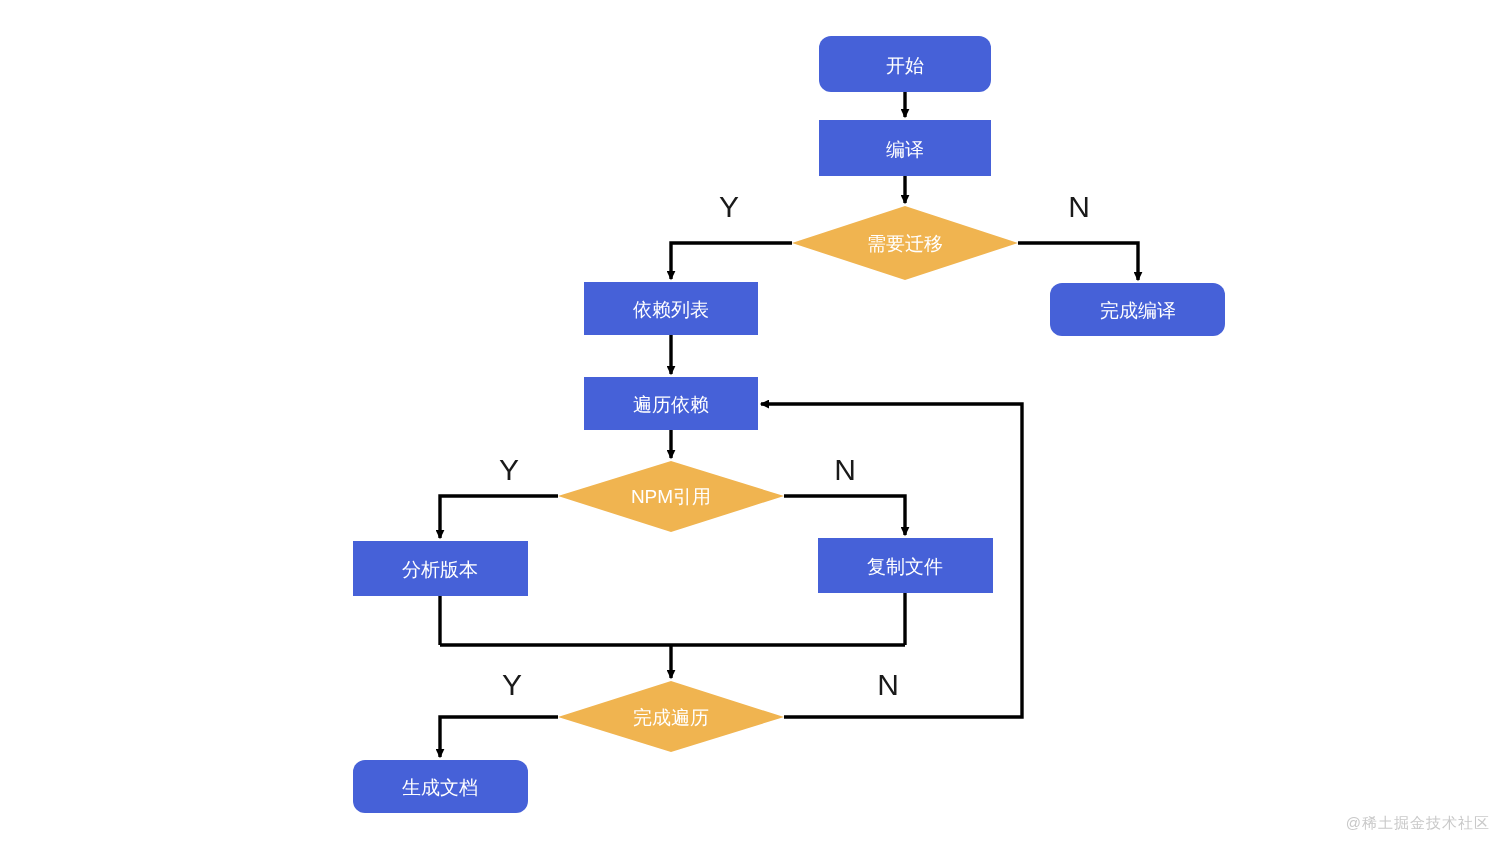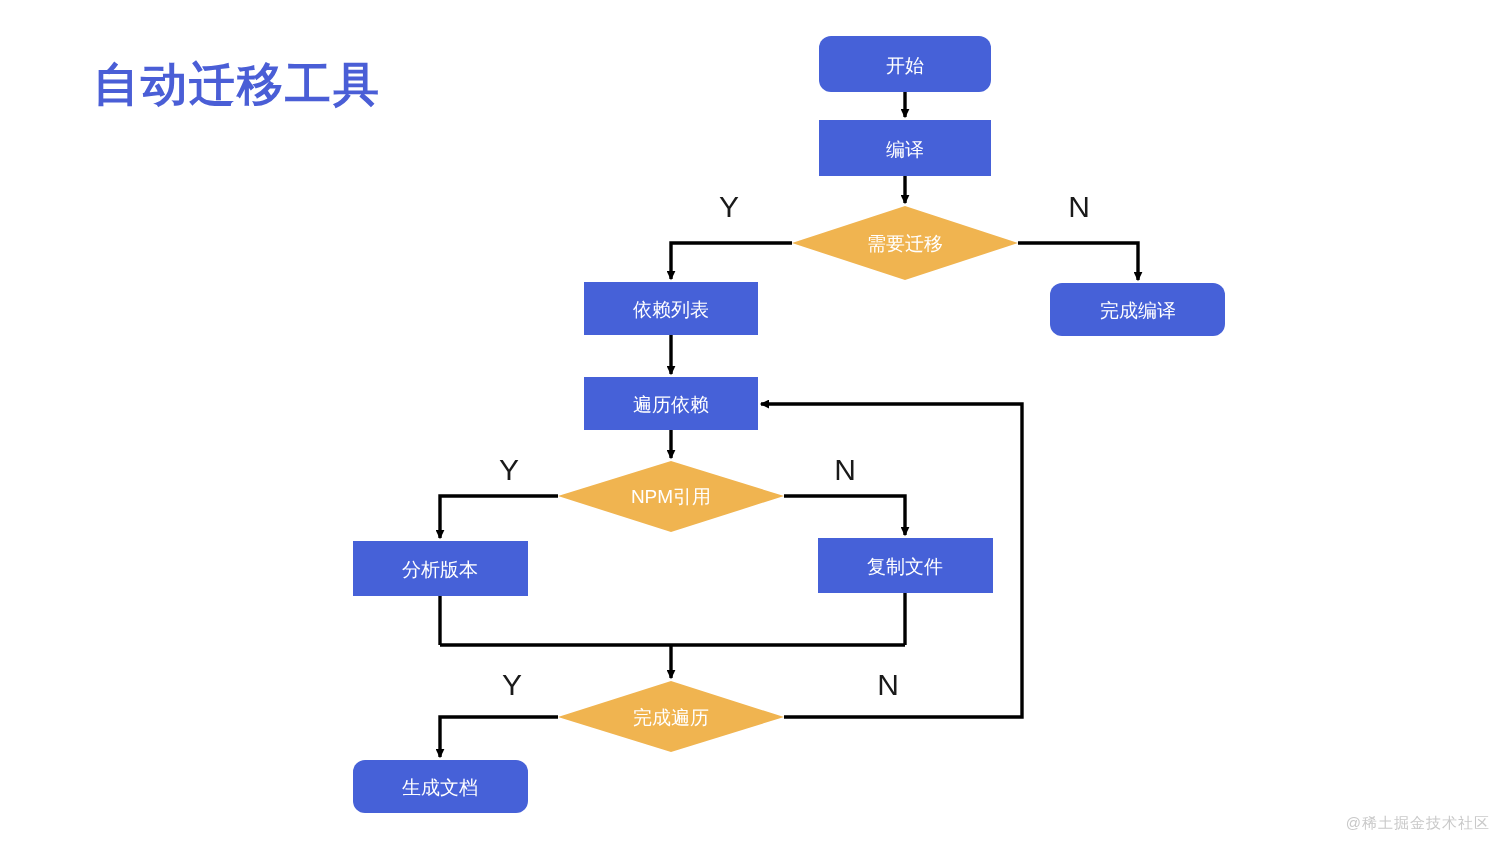--- a/index.html
+++ b/index.html
@@ -72,21 +72,20 @@
     fill: none;
     stroke-linecap: butt;
     stroke-linejoin: miter;
   }
 </style>
 </head>
 <body>
 
 <div id="canvas">
 
-  <div id="page-title">自动迁移工具</div>
 
   <svg id="flow" viewBox="0 0 1512 851">
     <defs>
       <marker id="arrowhead" markerWidth="10" markerHeight="9" refX="8.2" refY="4.5" orient="auto" markerUnits="userSpaceOnUse">
         <path d="M0,0 L9.4,4.5 L0,9 z" fill="#000000"></path>
       </marker>
     </defs>
 
     <g>
 

